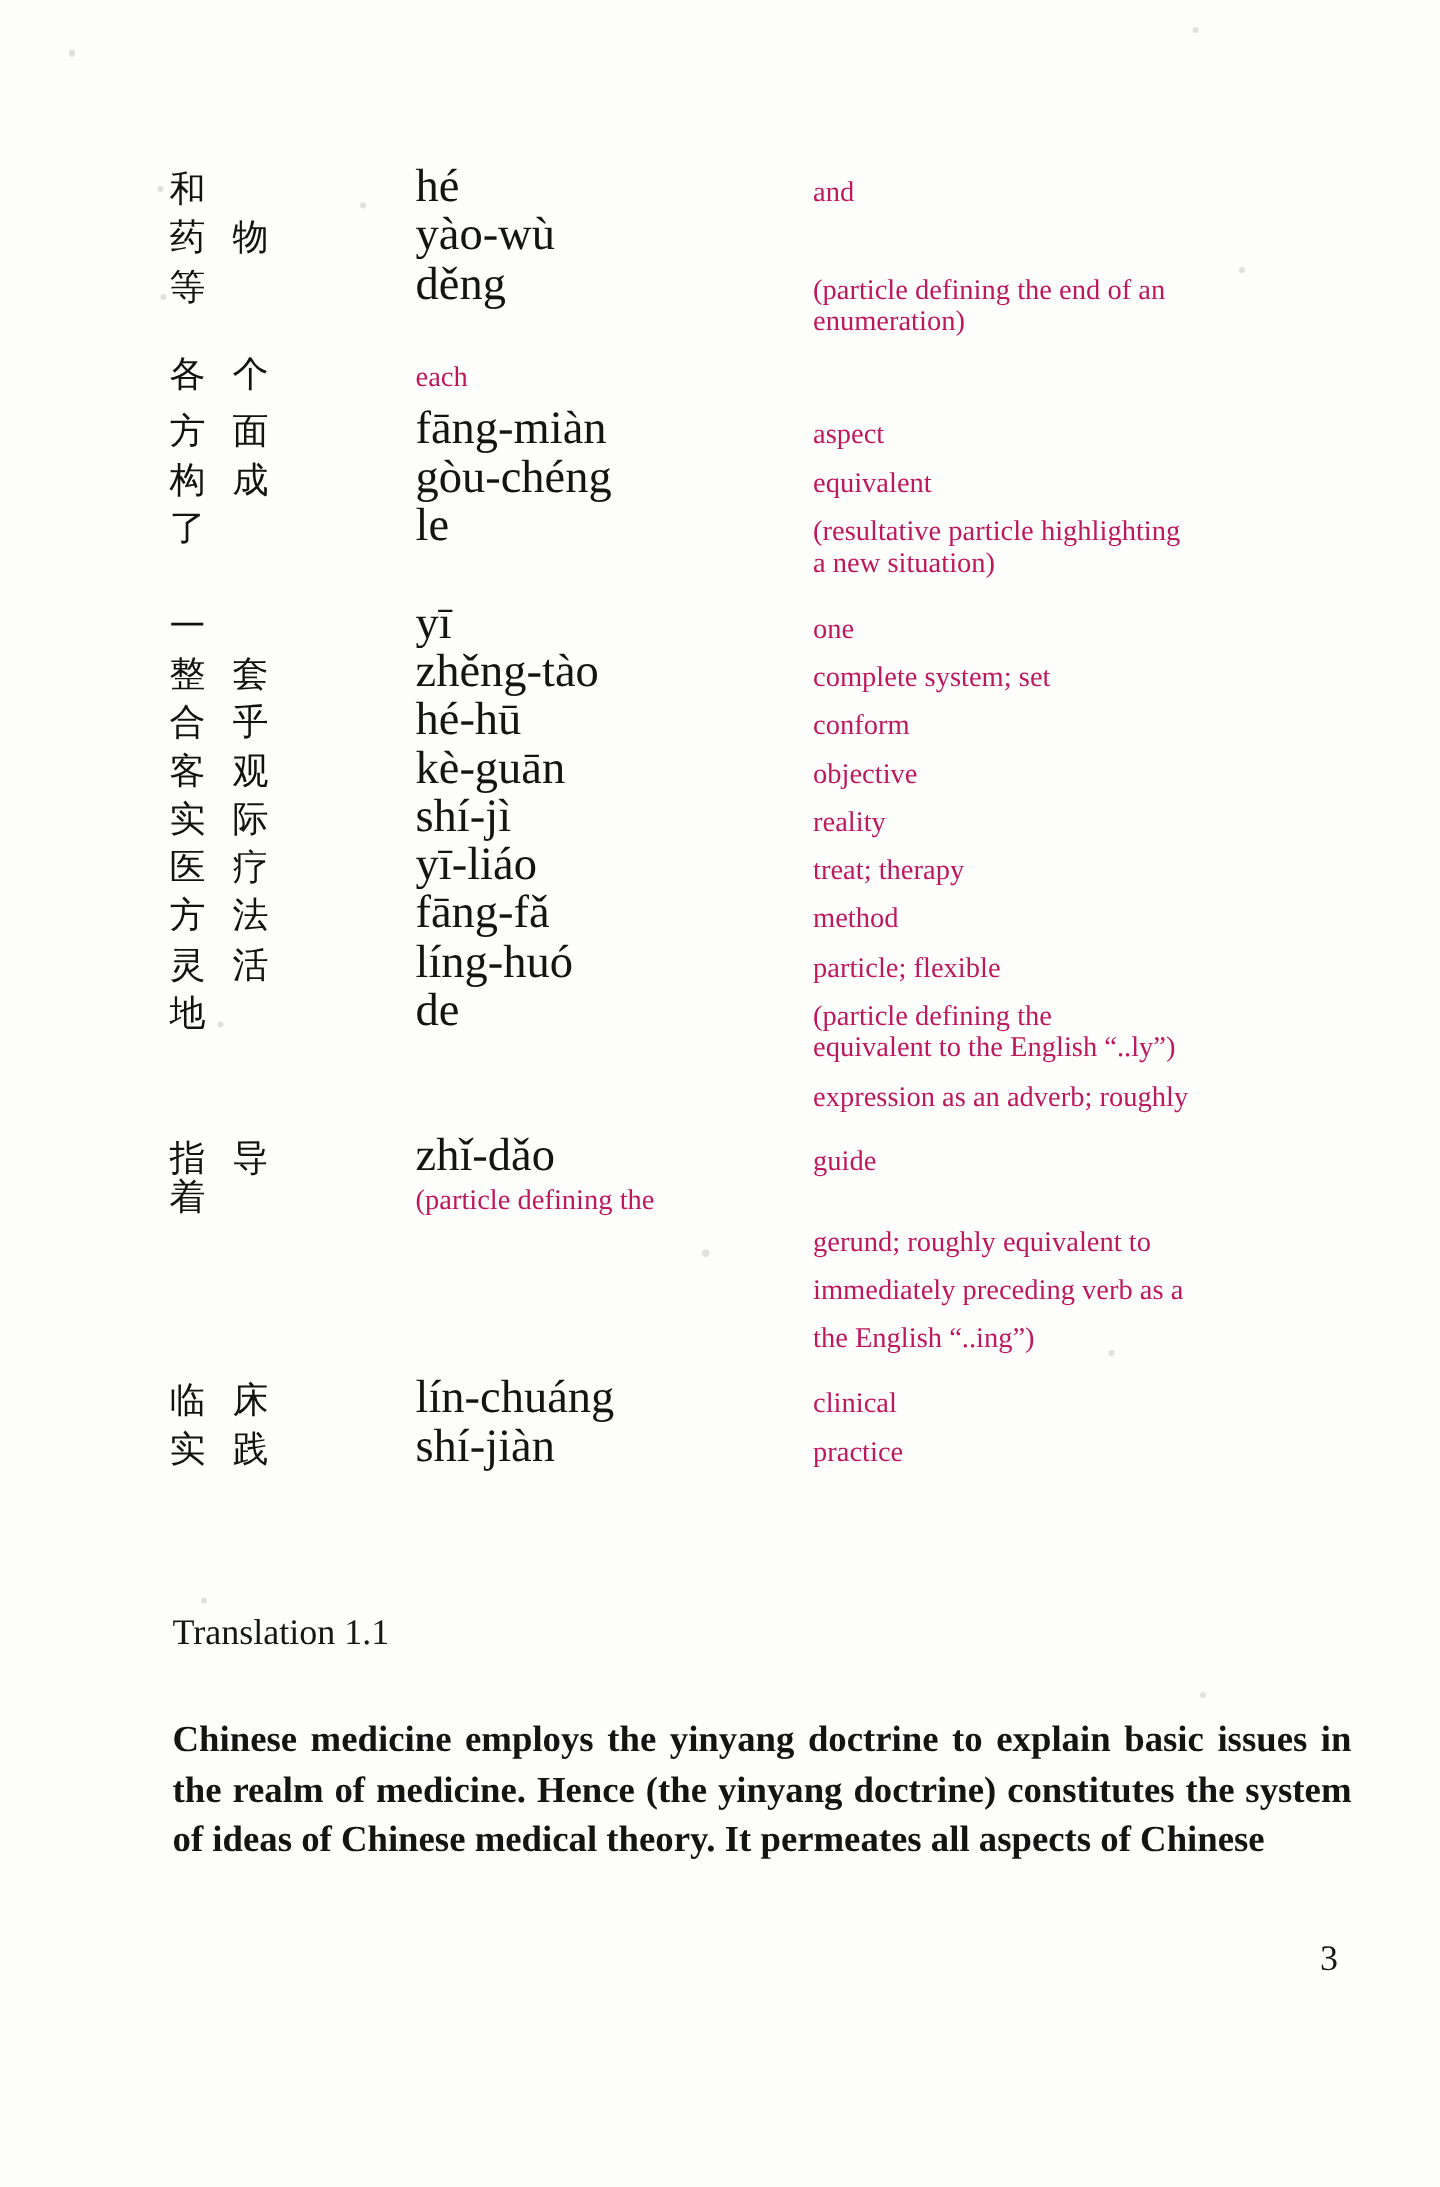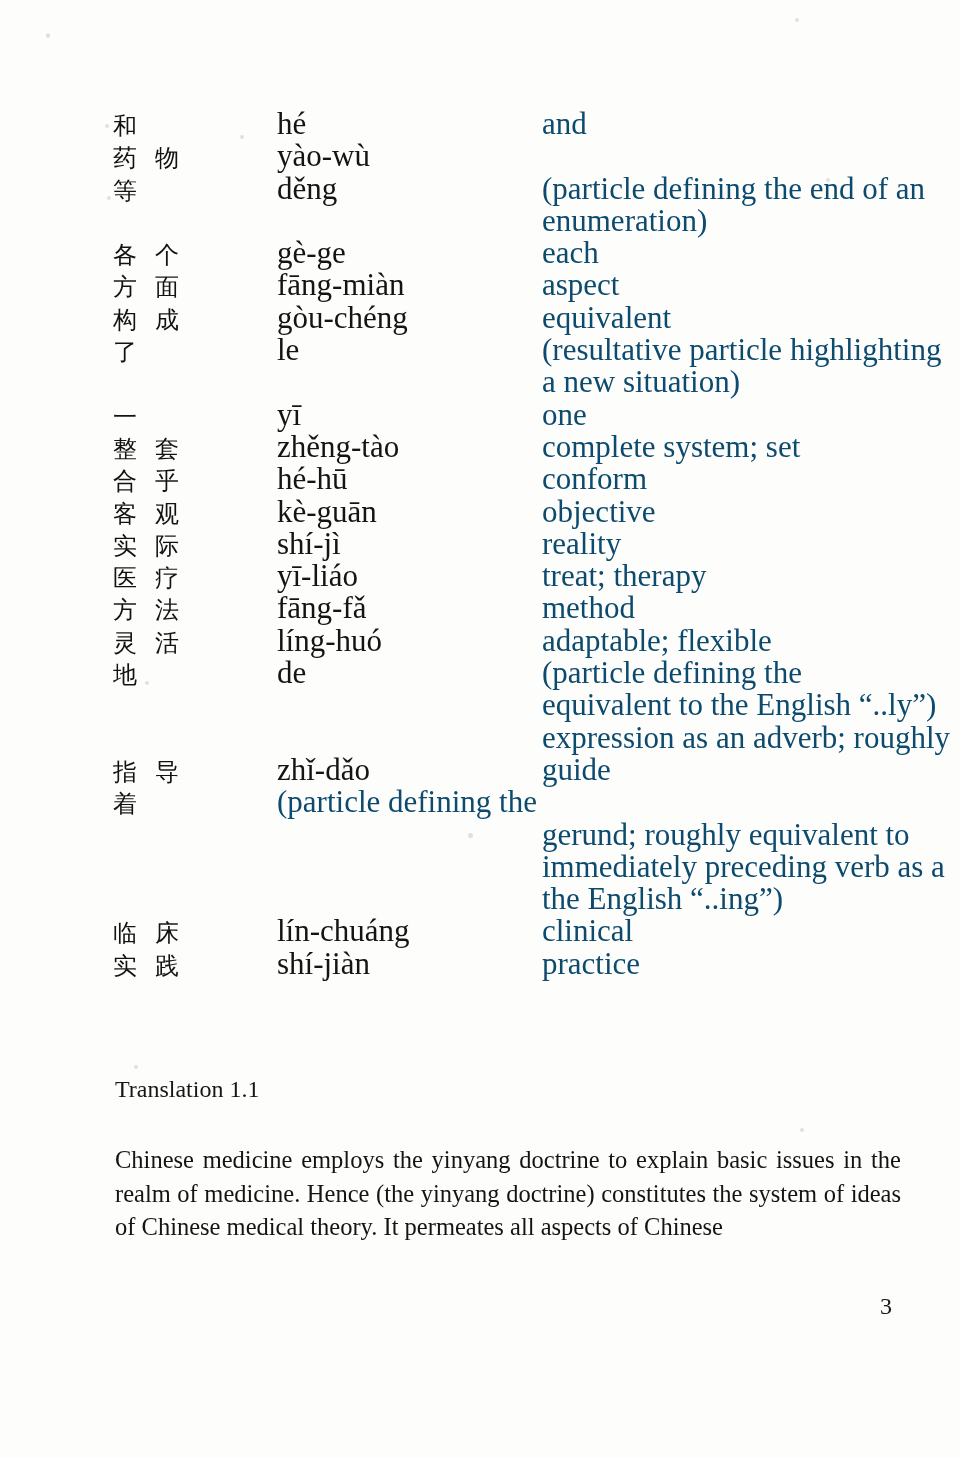--- a/index.html
+++ b/index.html
@@ -56,23 +56,23 @@
     width: 265px;
     flex: 0 0 265px;
     font-size: 31px;
     line-height: 1;
     color: #141414;
     white-space: nowrap;
   }
 
   .en-col {
     flex: 1 1 auto;
-    font-size: 31px;
-    line-height: 1;
-    color: #0c4a6e;
+    font-size: 19px;
+    line-height: 1;
+    color: #be185d;
     white-space: nowrap;
   }
 
   
   .translation-heading {
     position: absolute;
     left: 115px;
     top: 1077px;
     font-size: 24px;
     line-height: 1;
@@ -83,20 +83,21 @@
   .translation-body {
     position: absolute;
     left: 115px;
     top: 1143px;
     width: 786px;
     font-size: 24.5px;
     line-height: 33.5px;
     text-align: justify;
     text-justify: inter-word;
     color: #141414;
+    font-weight: bold;
   }
 
   .page-number {
     position: absolute;
     left: 880px;
     top: 1294px;
     font-size: 24px;
     line-height: 1;
     color: #161616;
   }
@@ -156,21 +157,20 @@
           <span class="cn-slot"></span>
         </div>
         <div class="py-col"></div>
         <div class="en-col">enumeration)</div>
       </div>
       <div class="gloss-row">
         <div class="cn-col">
           <span class="cn-slot">各</span>
           <span class="cn-slot">个</span>
         </div>
-        <div class="py-col">gè-ge</div>
         <div class="en-col">each</div>
       </div>
       <div class="gloss-row">
         <div class="cn-col">
           <span class="cn-slot">方</span>
           <span class="cn-slot">面</span>
         </div>
         <div class="py-col">fāng-miàn</div>
         <div class="en-col">aspect</div>
       </div>
@@ -253,21 +253,21 @@
         </div>
         <div class="py-col">fāng-fǎ</div>
         <div class="en-col">method</div>
       </div>
       <div class="gloss-row">
         <div class="cn-col">
           <span class="cn-slot">灵</span>
           <span class="cn-slot">活</span>
         </div>
         <div class="py-col">líng-huó</div>
-        <div class="en-col">adaptable; flexible</div>
+        <div class="en-col">particle; flexible</div>
       </div>
       <div class="gloss-row">
         <div class="cn-col">
           <span class="cn-slot">地</span>
           <span class="cn-slot"></span>
         </div>
         <div class="py-col">de</div>
         <div class="en-col">(particle defining the</div>
       </div>
       <div class="gloss-row">

